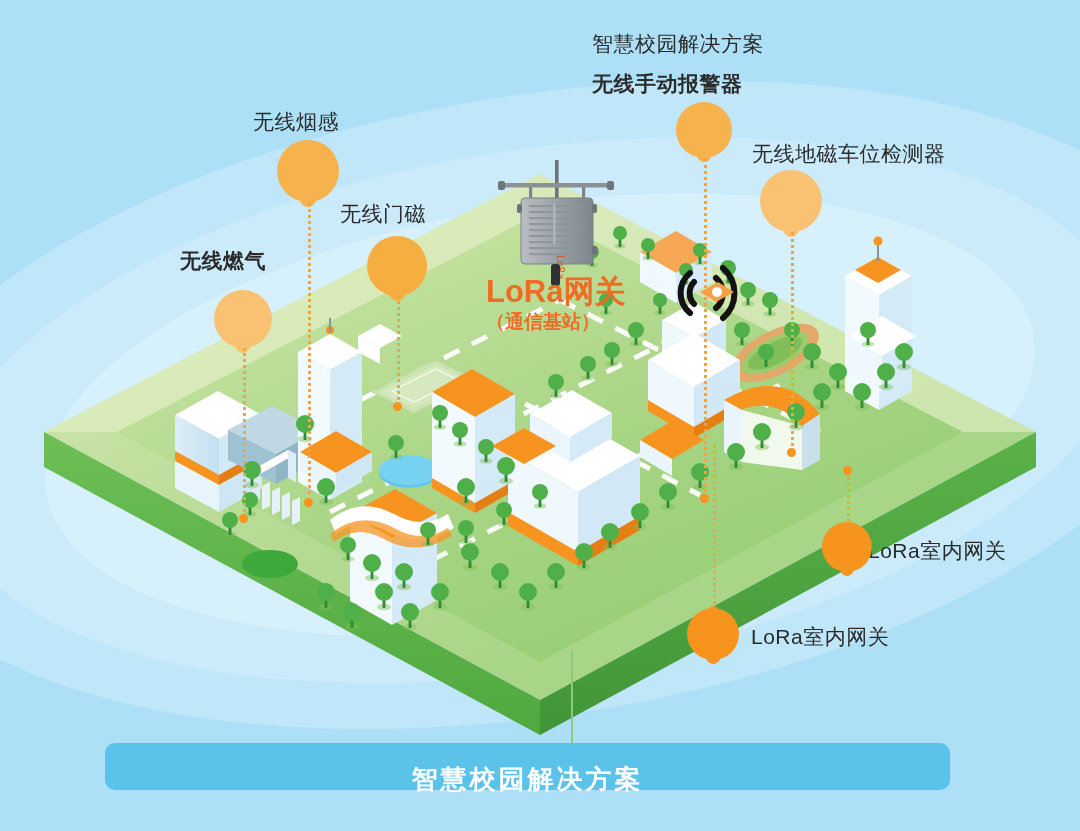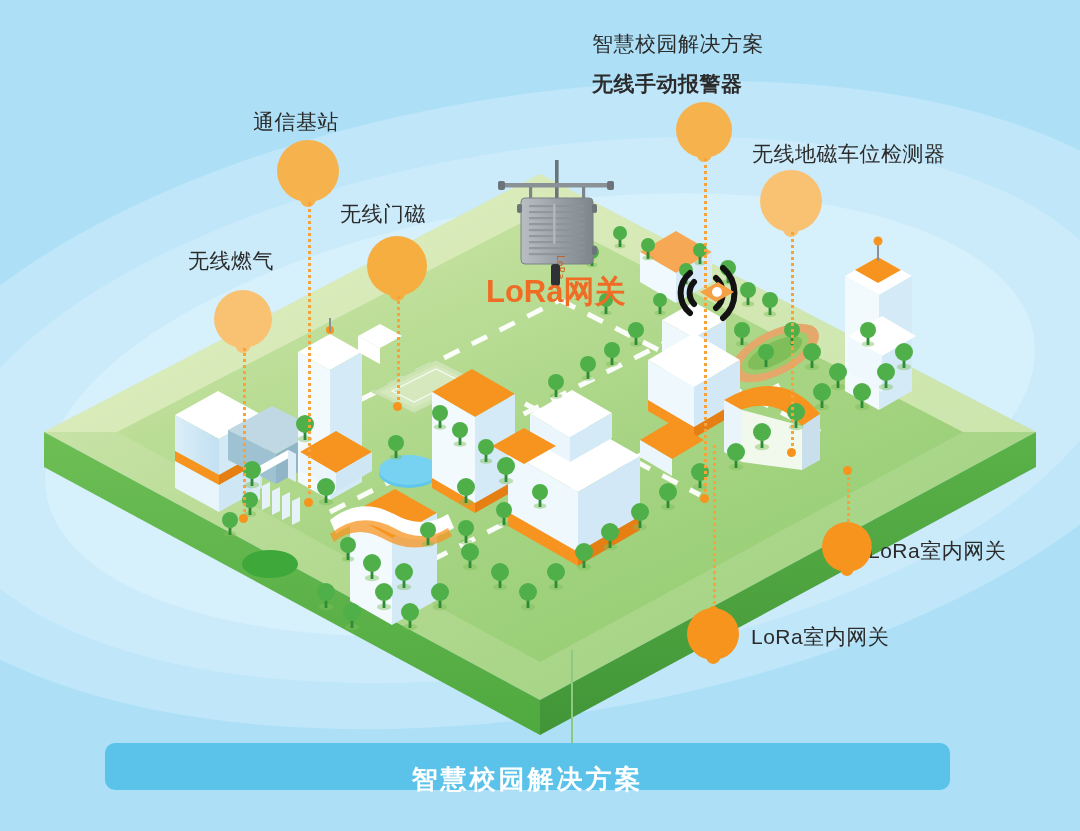--- a/index.html
+++ b/index.html
@@ -507,28 +507,29 @@
       <path d="M47,12 a33,33 0 0 1 0,50"></path>
       <path d="M30,26 a16,16 0 0 0 0,22" transform="translate(-12,0)"></path>
       <path d="M24,17 a26,26 0 0 0 0,40" transform="translate(-10,0)"></path>
     </g>
     <polygon points="24,36 42,26 58,36 40,46" fill="#F6A046"></polygon>
     <circle cx="41" cy="36" r="5" fill="#FFFFFF"></circle>
   </svg>
 
   <div id="loraTitle">
     <div class="t1">LoRa网关</div>
+    <div class="t2">（通信基站）</div>
   </div>
 
   <div id="callouts">
-      <div class="lbl" style="left: 188px; top: 247px;">无线燃气</div>
+      <div class="lbl" style="left: 180px; top: 247px; font-weight: bold;">无线燃气</div>
       <div class="balloon" style="left: 214px; top: 290px; width: 58px; height: 58px; background: rgb(249, 194, 115);"></div>
       <div class="dots" style="left: 243px; top: 348px; height: 170px;"></div>
       <div style="position: absolute; left: 239px; top: 514px; width: 9px; height: 9px; border-radius: 50%; background: rgb(246, 148, 30);"></div>
-      <div class="lbl" style="left: 253px; top: 108px;">通信基站</div>
+      <div class="lbl" style="left: 253px; top: 108px;">无线烟感</div>
       <div class="balloon" style="left: 277px; top: 140px; width: 62px; height: 62px; background: rgb(246, 178, 76);"></div>
       <div class="dots" style="left: 308px; top: 202px; height: 300px;"></div>
       <div style="position: absolute; left: 304px; top: 498px; width: 9px; height: 9px; border-radius: 50%; background: rgb(246, 148, 30);"></div>
       <div class="lbl" style="left: 340px; top: 200px;">无线门磁</div>
       <div class="balloon" style="left: 367px; top: 236px; width: 60px; height: 60px; background: rgb(246, 174, 65);"></div>
       <div class="dots" style="left: 397px; top: 296px; height: 110px;"></div>
       <div style="position: absolute; left: 393px; top: 402px; width: 9px; height: 9px; border-radius: 50%; background: rgb(246, 148, 30);"></div>
       <div class="lbl" style="left: 592px; top: 30px;">智慧校园解决方案</div>
       <div class="balloon" style="left: 676px; top: 102px; width: 56px; height: 56px; background: rgb(246, 178, 76);"></div>
       <div class="dots" style="left: 704px; top: 158px; height: 340px;"></div>

